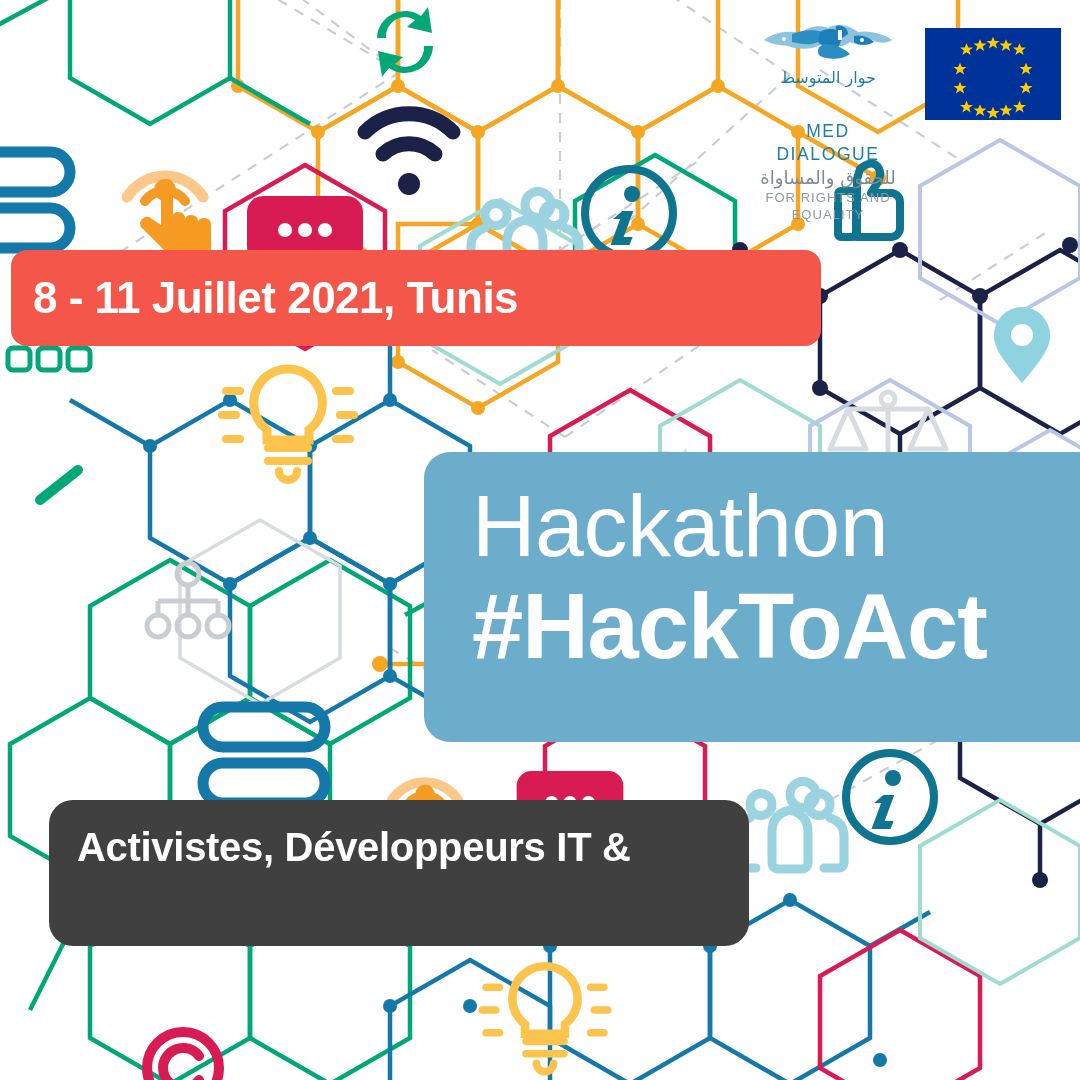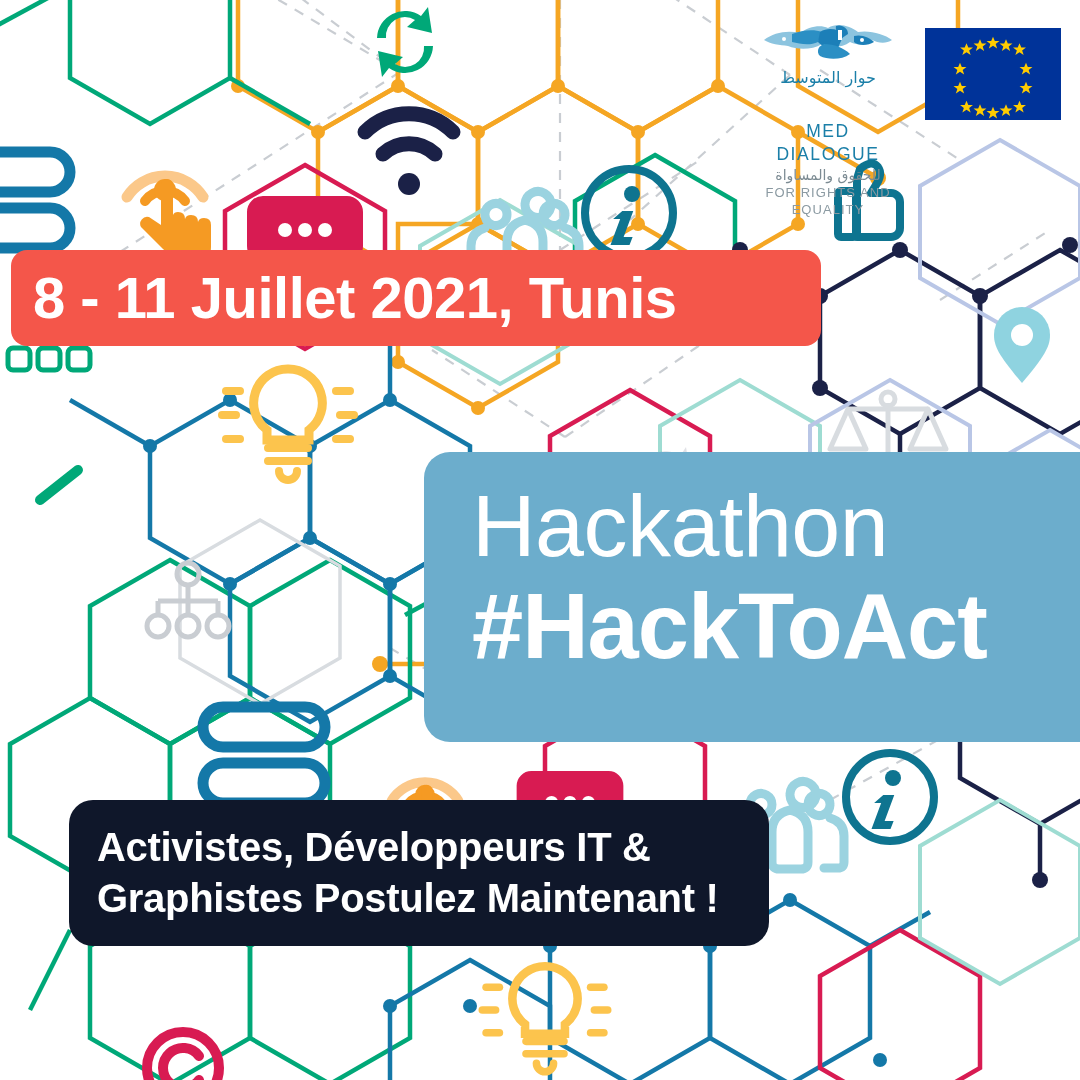--- a/index.html
+++ b/index.html
@@ -39,21 +39,21 @@
   }
   .logo-en-top {
     font-size: 17.5px;
     color: #1b7fa8;
     letter-spacing: 1.6px;
     line-height: 1.3;
     margin-top: 32px;
   }
   .logo-ar-bot {
     font-family: "DejaVu Sans", sans-serif;
-    font-size: 14px;
+    font-size: 18px;
     color: #7c8b93;
     direction: rtl;
     line-height: 1.3;
     letter-spacing: .4px;
   }
   .logo-en-bot {
     font-size: 13px;
     color: #8b9aa2;
     letter-spacing: 1.05px;
     line-height: 1.35;
@@ -72,21 +72,21 @@
     left: 11px; top: 250px;
     width: 810px; height: 96px;
     background: #f4564a;
     border-radius: 16px;
     display: flex;
     align-items: center;
     padding-left: 22px;
   }
   #date-banner .txt {
     color: #ffffff;
-    font-size: 58px;
+    font-size: 44px;
     font-weight: bold;
     letter-spacing: -0.5px;
     white-space: nowrap;
     line-height: 1;
   }
 
   
   #title-panel {
     position: absolute;
     left: 424px; top: 452px;
@@ -109,23 +109,23 @@
     font-weight: bold;
     line-height: 1.18;
     letter-spacing: -1px;
     white-space: nowrap;
     margin-top: -6px;
   }
 
   
   #cta-banner {
     position: absolute;
-    left: 69px; top: 800px;
+    left: 49px; top: 800px;
     width: 700px; height: 146px;
-    background: #0f172a;
+    background: #404040;
     border-radius: 24px;
     padding: 22px 0 0 28px;
   }
   #cta-banner .line {
     color: #ffffff;
     font-size: 40px;
     font-weight: bold;
     line-height: 1.28;
     letter-spacing: -0.3px;
     white-space: nowrap;
@@ -523,16 +523,15 @@
     <span class="txt">8 - 11 Juillet 2021, Tunis</span>
   </div>
 
   <div id="title-panel">
     <div id="title-line1">Hackathon</div>
     <div id="title-line2">#HackToAct</div>
   </div>
 
   <div id="cta-banner">
     <div class="line">Activistes,  Développeurs IT &amp;</div>
-    <div class="line">Graphistes Postulez Maintenant !</div>
   </div>
 
 </div>
 
 </body></html>

